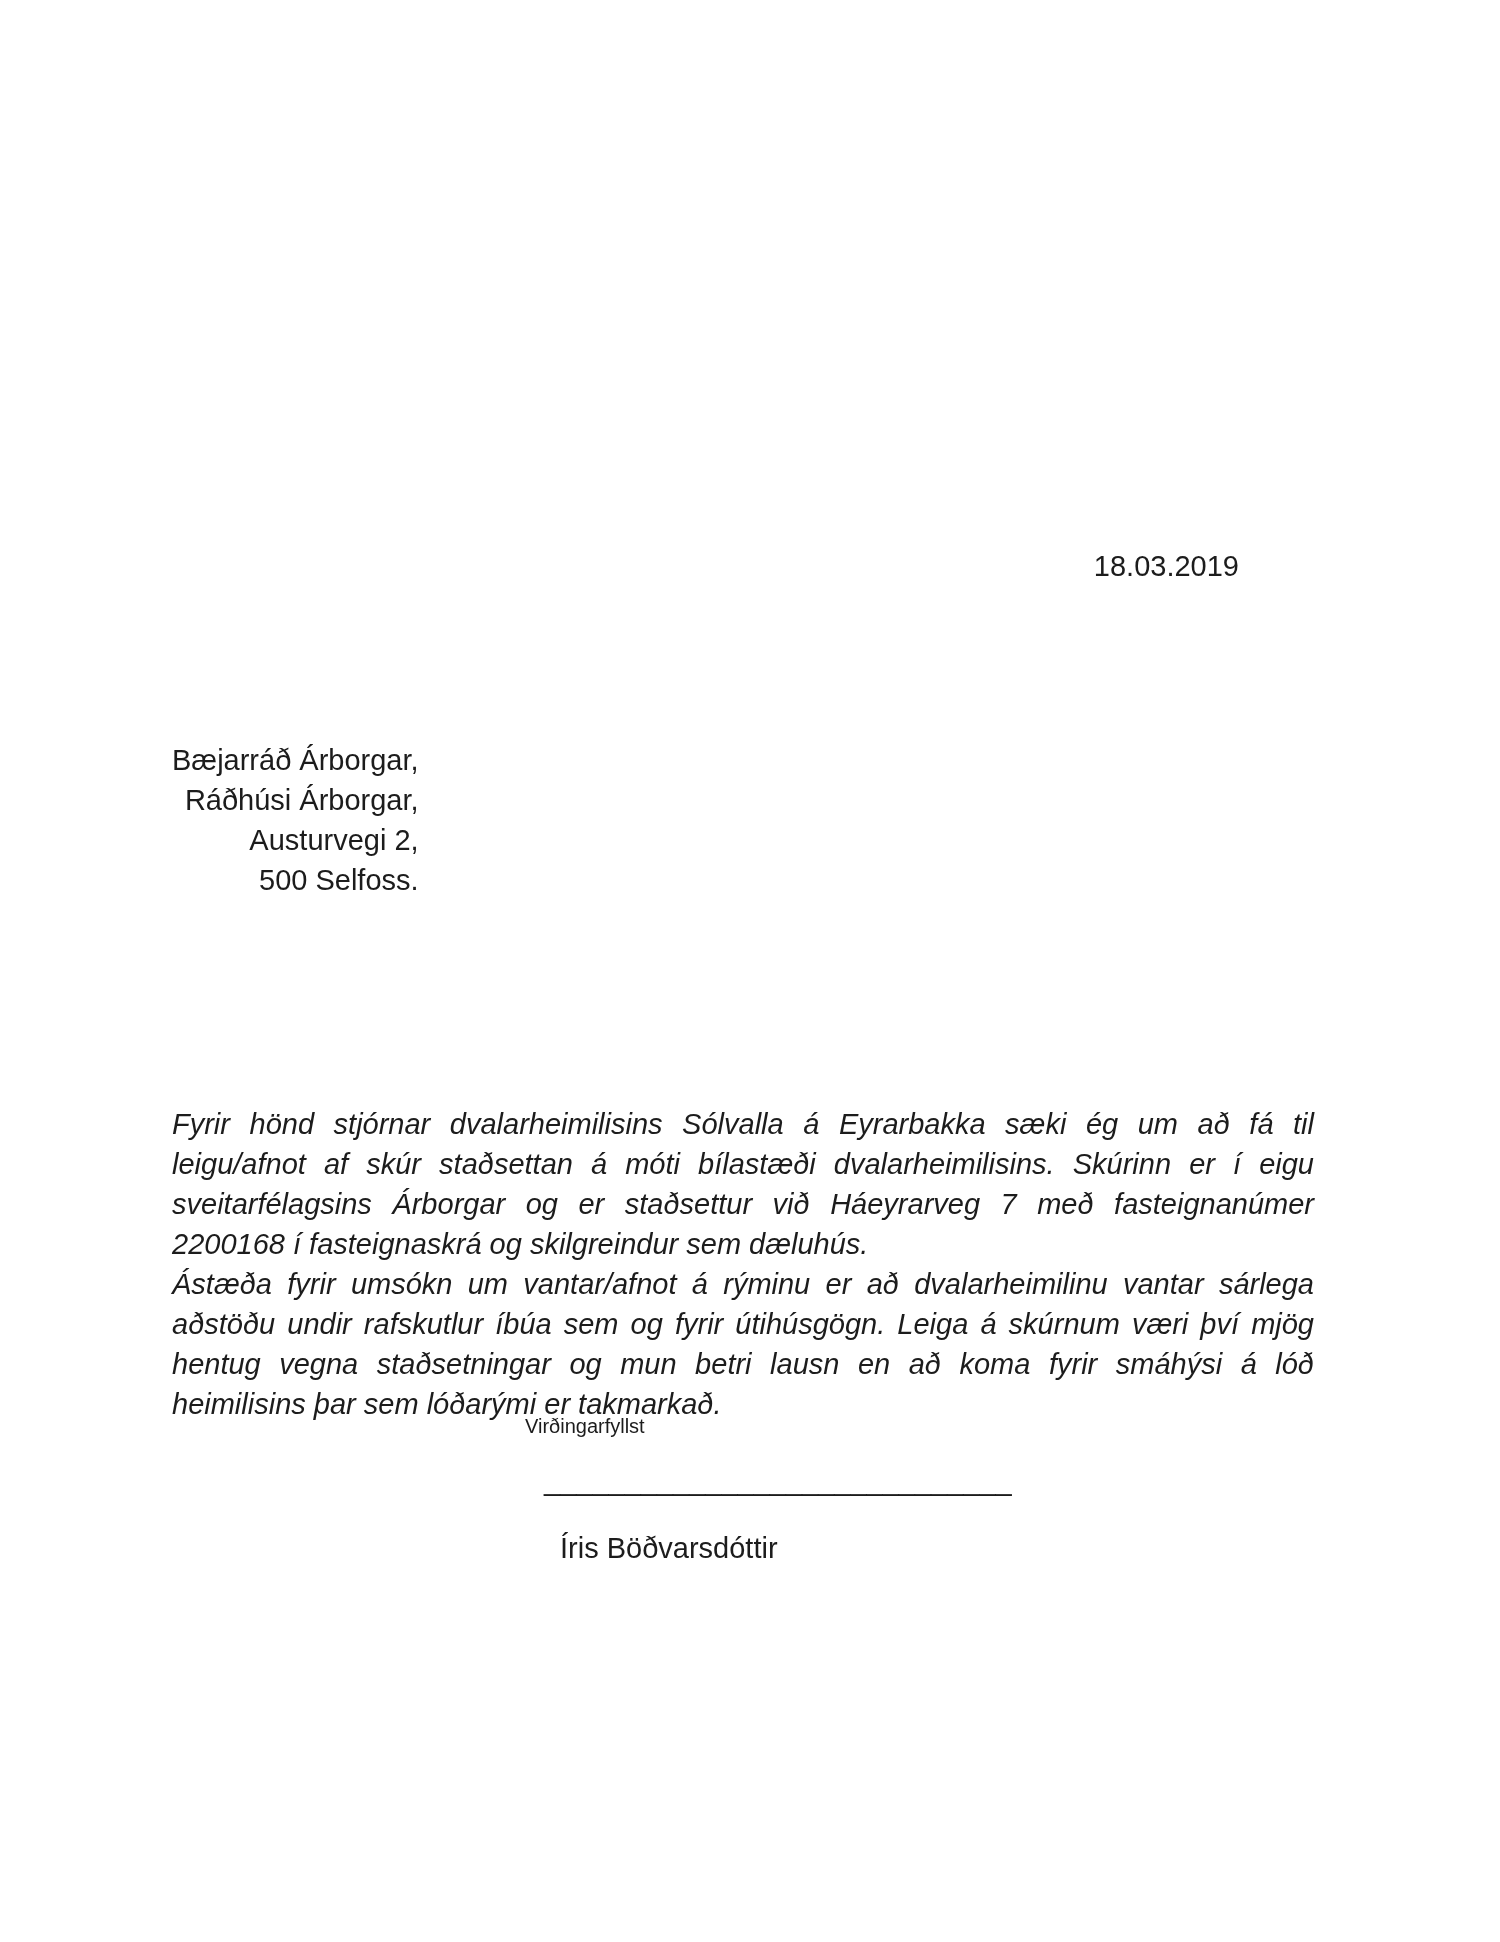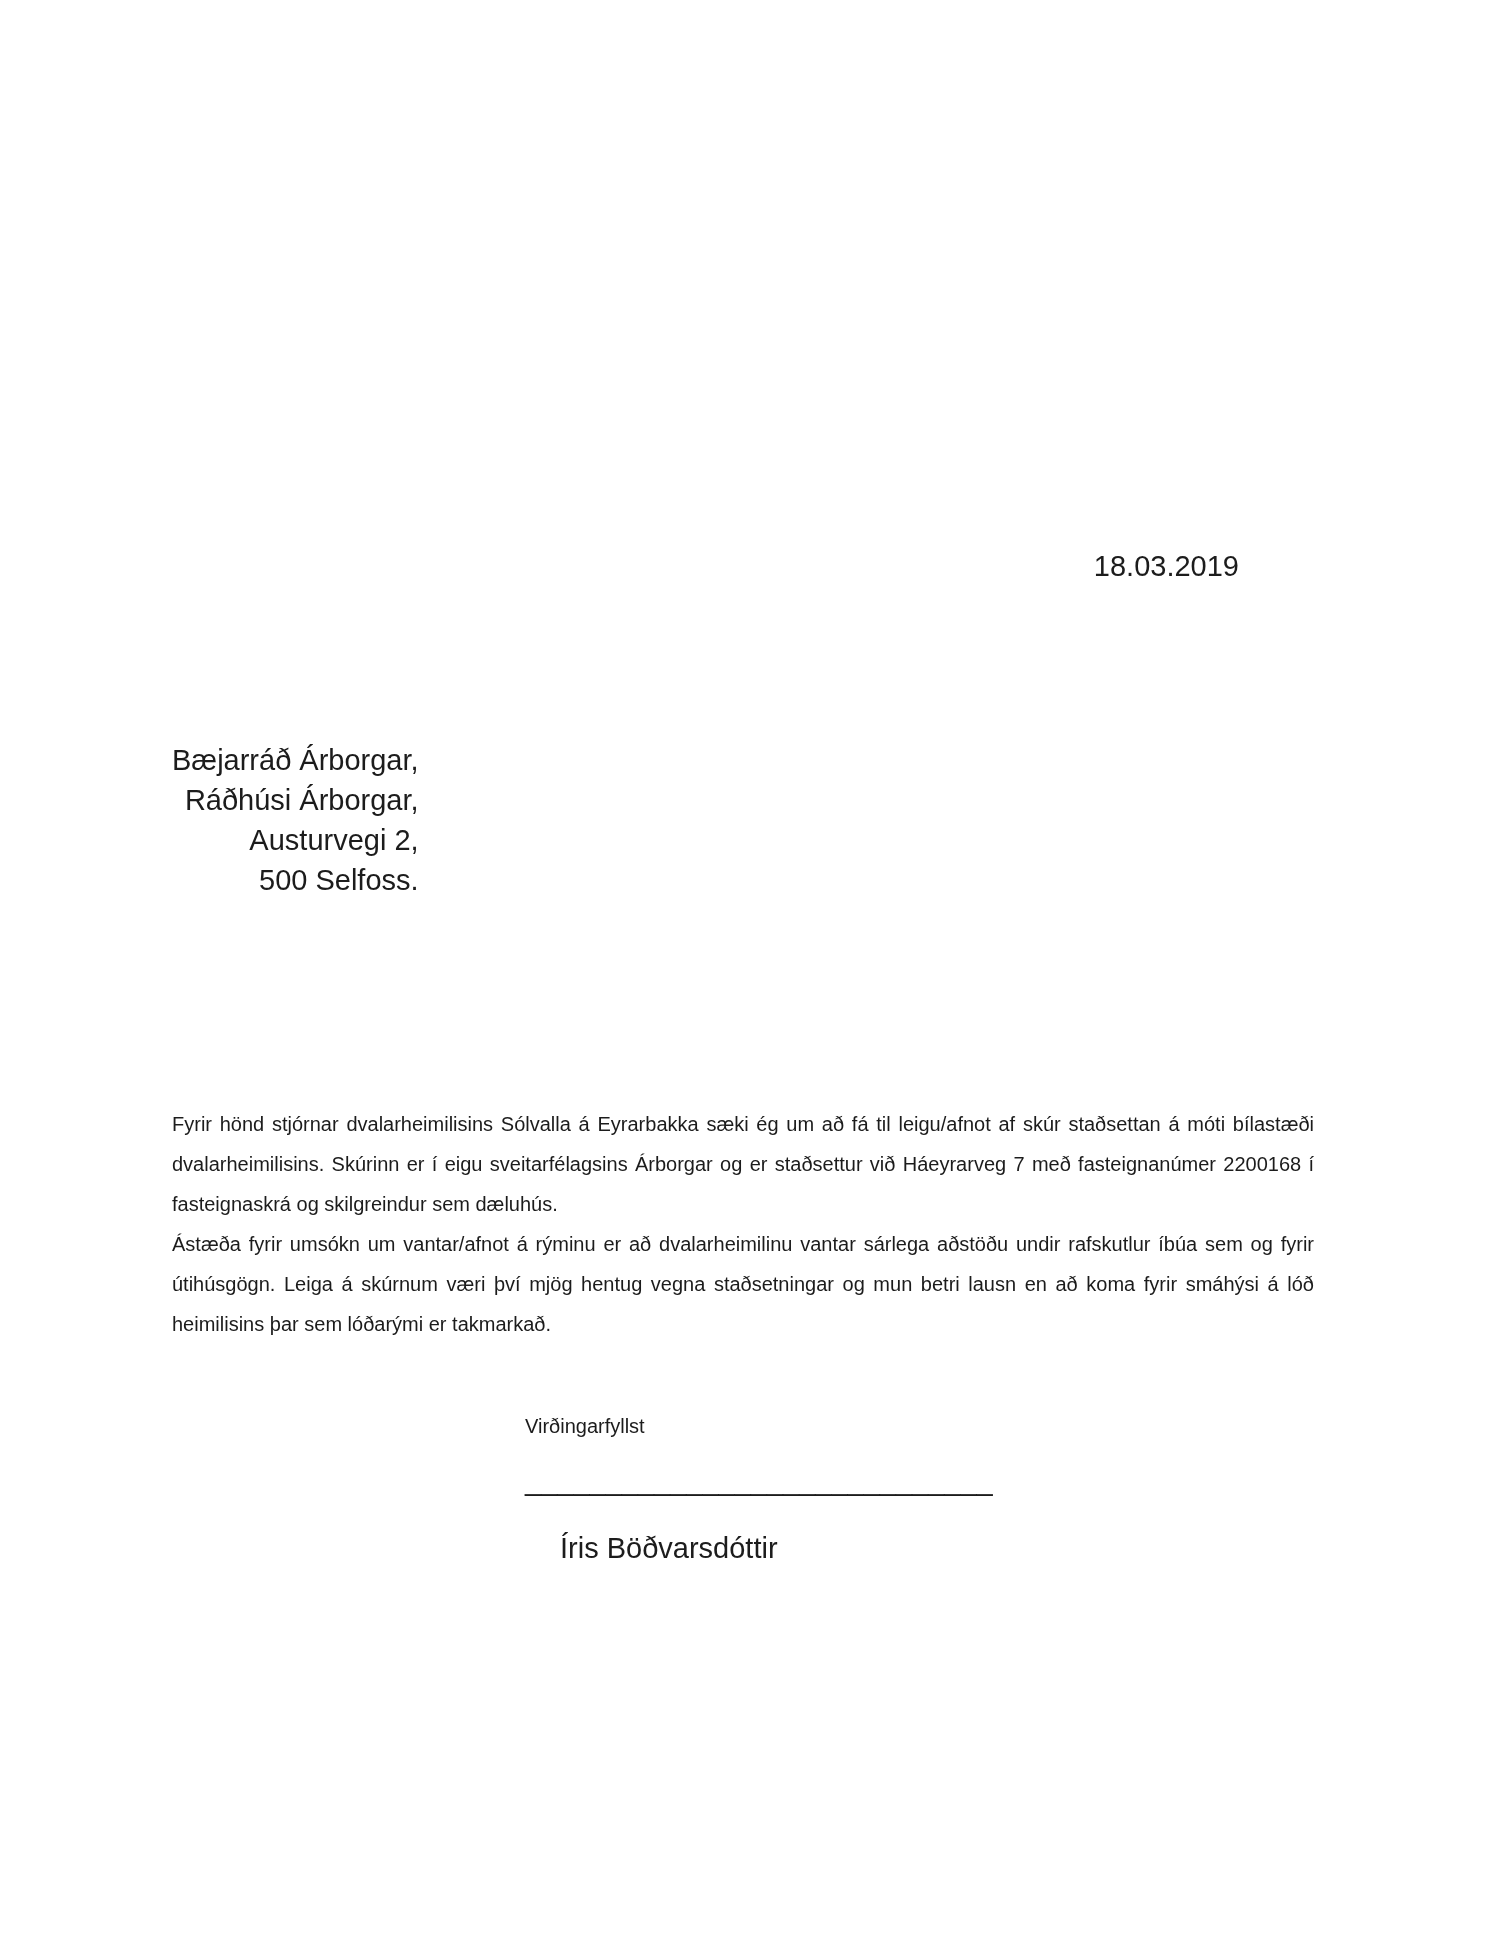--- a/index.html
+++ b/index.html
@@ -35,39 +35,40 @@
   }
   .recipient-block .address-line {
     white-space: nowrap;
     text-align: right;
   }
   .body-block {
     position: absolute;
     left: 172px;
     top: 1104px;
     width: 1142px;
-    font-size: 20px;
+    font-size: 29px;
     line-height: 40px;
+    font-style: italic;
   }
   .body-block p {
     margin: 0;
     text-align: justify;
     text-justify: inter-word;
   }
   .valediction {
     position: absolute;
     left: 525px;
     top: 1406px;
     font-size: 20px;
     line-height: 40px;
     white-space: nowrap;
   }
   .signature-line {
     position: absolute;
-    left: 525px;
+    left: 544px;
     top: 1460px;
     font-size: 29px;
     line-height: 40px;
     letter-spacing: 0;
     white-space: nowrap;
     color: #1c1c1c;
   }
   .signatory {
     position: absolute;
     left: 524px;

